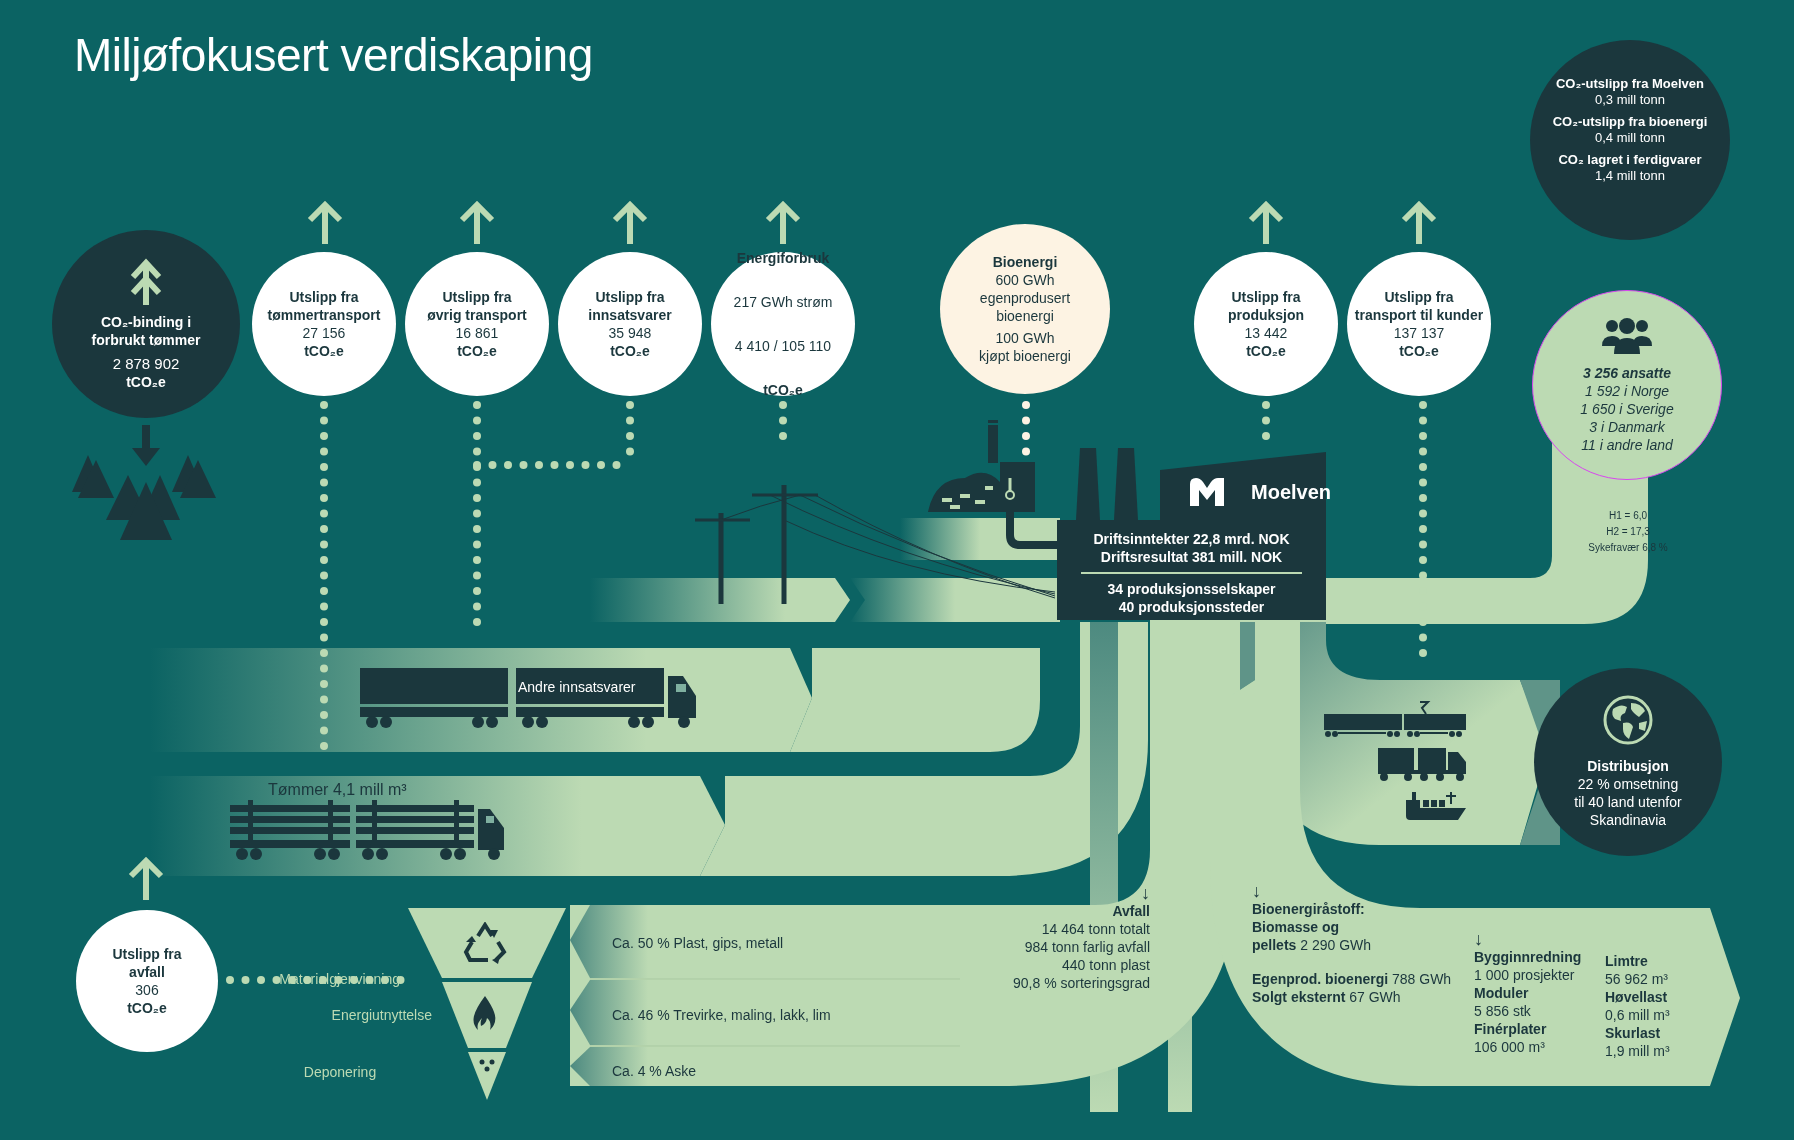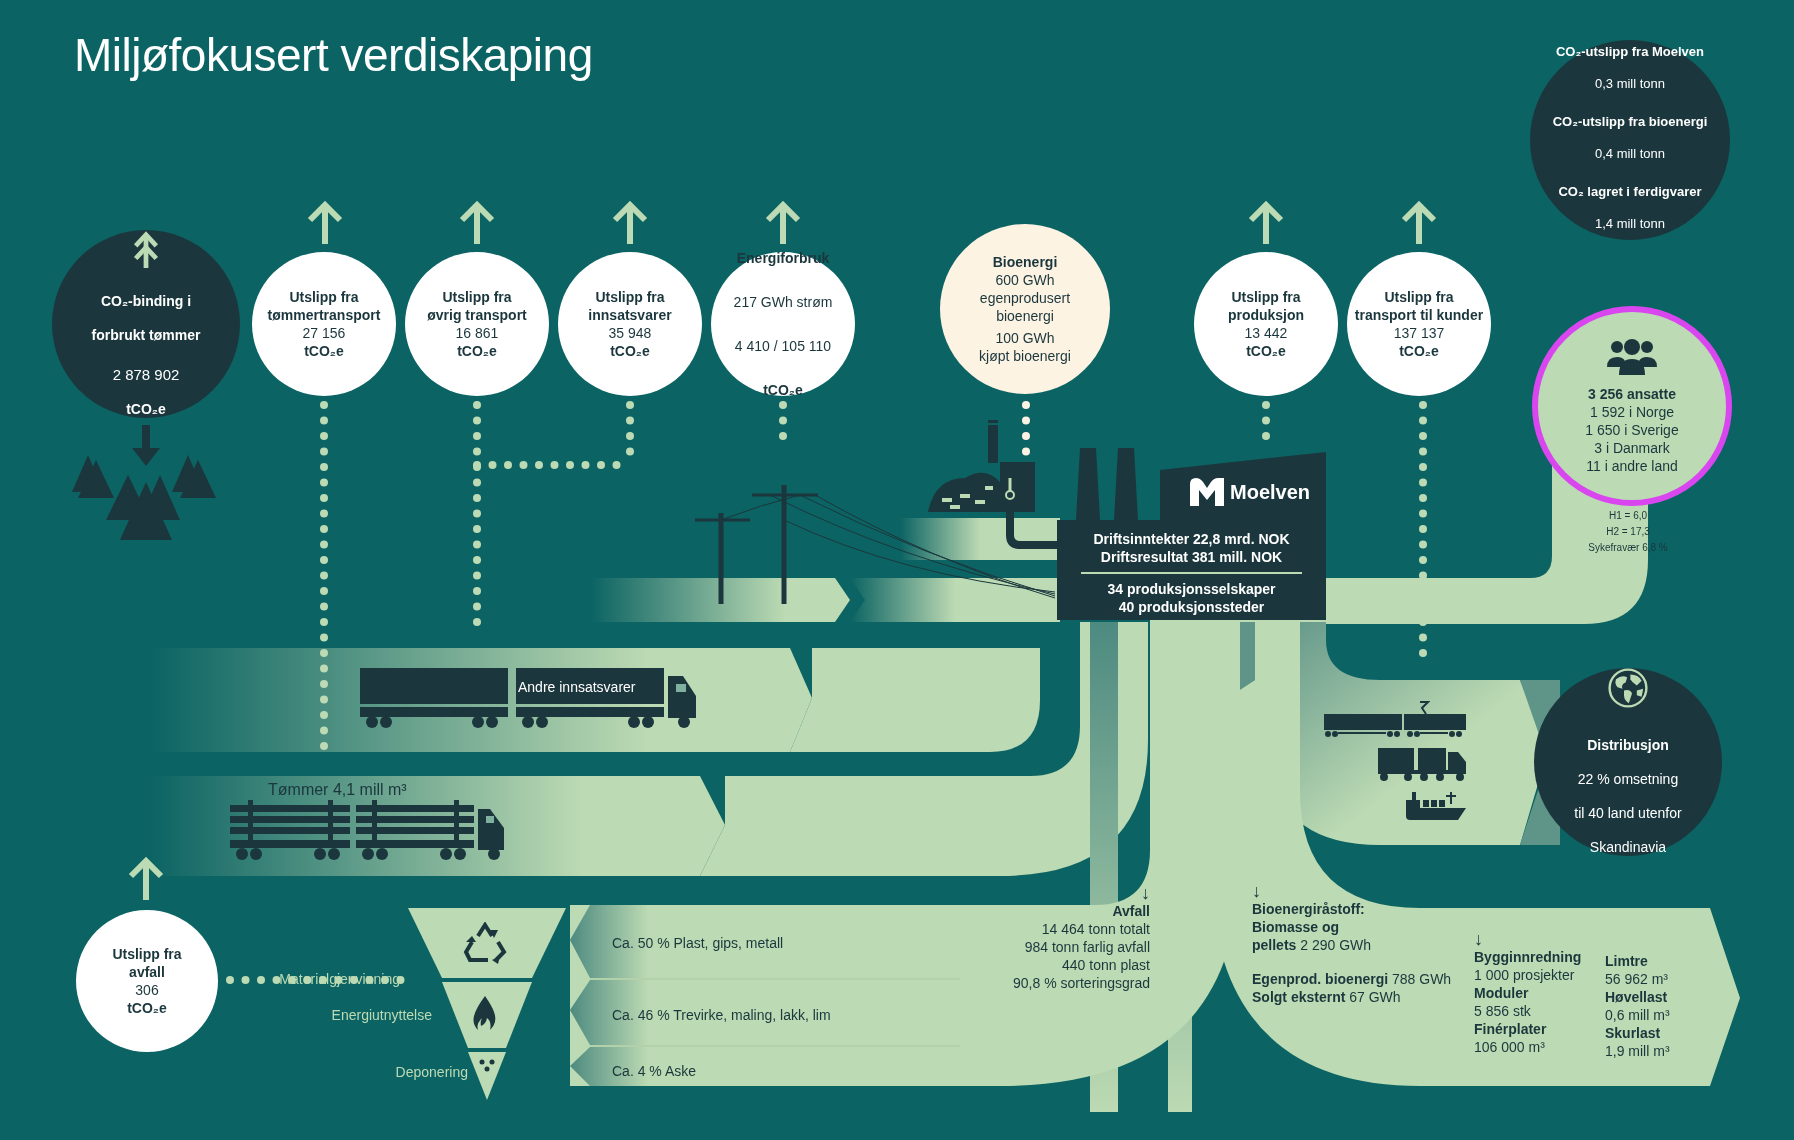--- a/index.html
+++ b/index.html
@@ -6,21 +6,21 @@
     --bg:#0b6363; --dark:#1b373d; --light:#bcdab3; --cream:#fdf3e3; --white:#ffffff; --ink:#1b373d;
   }
   html,body{margin:0;padding:0;}
   body{width:1794px;height:1140px;background:var(--bg);position:relative;overflow:hidden;
        font-family:"Liberation Sans", sans-serif;color:var(--ink);}
   .abs{position:absolute;}
   svg.bgsvg{position:absolute;left:0;top:0;}
   .title{left:74px;top:28px;font-size:46px;color:#fff;font-family:"Liberation Sans Narrow","Liberation Sans",sans-serif;letter-spacing:-0.5px;font-weight:normal;}
   .circle{position:absolute;border-radius:50%;display:flex;flex-direction:column;align-items:center;justify-content:center;text-align:center;font-size:14px;line-height:18px;}
   .circle.white{background:#fff;color:var(--ink);}
-  .circle.dark{background:var(--dark);color:#fff;gap:16px;}
+  .circle.dark{background:var(--dark);color:#fff;}
   .circle.cream{background:var(--cream);color:var(--ink);}
   .circle.light{background:var(--light);color:var(--ink);}
   .b{font-weight:bold;}
   .arrow-up{position:absolute;width:40px;height:44px;}
   .txt{position:absolute;font-size:14px;line-height:18px;}
   .factory-text{color:#fff;font-weight:bold;text-align:center;font-size:14px;line-height:18px;}
   .lbl-light{color:var(--light);font-size:14px;}
   .right{text-align:right;}
 </style>
 </head>
@@ -319,42 +319,42 @@
   <div>13 442</div>
   <div class="b">tCO₂e</div>
 </div>
 <div class="circle white" style="left:1347px;top:252px;width:144px;height:144px;">
   <div class="b">Utslipp fra</div>
   <div class="b">transport til kunder</div>
   <div>137 137</div>
   <div class="b">tCO₂e</div>
 </div>
 
-<div class="circle light" style="left:1532px;top:306px;width:188px;height:188px;border:6px solid #d946ef;">
+<div class="circle light" style="left:1532px;top:290px;width:188px;height:188px;border:1px solid #d946ef;font-style:italic;">
   <svg width="54" height="40" viewBox="0 0 54 40" style="margin-bottom:8px">
     <circle cx="12" cy="10" r="6" fill="#1b373d"></circle>
       <circle cx="42" cy="10" r="6" fill="#1b373d"></circle>
     <circle cx="27" cy="10" r="8" fill="#1b373d"></circle>
     <path d="M2,30 Q2,20 12,20 Q18,20 20,24 L20,30 Z" fill="#1b373d"></path>
     <path d="M52,30 Q52,20 42,20 Q36,20 34,24 L34,30 Z" fill="#1b373d"></path>
     <path d="M14,38 Q14,22 27,22 Q40,22 40,38 Z" fill="#1b373d"></path>
   </svg>
   <div class="b">3 256 ansatte</div>
   <div>1 592 i Norge</div>
   <div>1 650 i Sverige</div>
   <div>3 i Danmark</div>
   <div>11 i andre land</div>
 </div>
 <div class="txt" style="left:1560px;top:508px;width:136px;text-align:center;font-size:10px;line-height:16px;">
   <div>H1 = 6,0</div>
   <div>H2 = 17,3</div>
   <div>Sykefravær 6,8 %</div>
 </div>
 
-<div class="abs" style="left:1190px;top:478px;display:flex;align-items:center;gap:6px;">
+<div class="abs" style="left:1190px;top:478px;display:flex;align-items:center;gap:27px;">
   <svg width="34" height="28" viewBox="0 0 34 28">
     <path d="M0,28 L0,6 Q0,0 6,0 Q10,0 13,4 L17,10 L21,4 Q24,0 28,0 L34,0 L34,28 L25,28 L25,12 L17,22 L9,12 L9,28 Z" fill="#fff"></path>
   </svg>
   <span style="color:#fff;font-weight:bold;font-size:20px;">Moelven</span>
 </div>
 <div class="abs factory-text" style="left:1057px;top:530px;width:269px;">
   <div>Driftsinntekter 22,8 mrd. NOK</div>
   <div>Driftsresultat 381 mill. NOK</div>
   <div style="height:2px;background:#bcdab3;margin:6px 24px 6px 24px;"></div>
   <div>34 produksjonsselskaper</div>
@@ -466,21 +466,21 @@
 
 <div class="circle white" style="left:76px;top:910px;width:142px;height:142px;">
   <div class="b">Utslipp fra</div>
   <div class="b">avfall</div>
   <div>306</div>
   <div class="b">tCO₂e</div>
 </div>
 
 <div class="txt lbl-light right" style="left:200px;top:970px;width:200px;">Materialgjenvinning</div>
 <div class="txt lbl-light right" style="left:232px;top:1006px;width:200px;">Energiutnyttelse</div>
-<div class="txt lbl-light right" style="left:268px;top:1063px;width:200px;">Deponering</div>
+<div class="txt lbl-light right" style="left:240px;top:1063px;width:200px;text-align:center;">Deponering</div>
 
 <svg class="abs" style="left:462px;top:922px" width="46" height="42" viewBox="0 0 46 42">
   <g fill="none" stroke="#1b373d" stroke-width="4">
     <path d="M16,14 L23,3 L30,14"></path>
       <path d="M36,20 L42,30 L34,38"></path>
       <path d="M26,38 L8,38 L4,30 L10,20"></path>
   </g>
   <polygon points="28,8 36,8 32,16" fill="#1b373d"></polygon>
     <polygon points="30,38 38,34 36,42" fill="#1b373d"></polygon>
     <polygon points="4,20 14,20 10,14" fill="#1b373d"></polygon>

